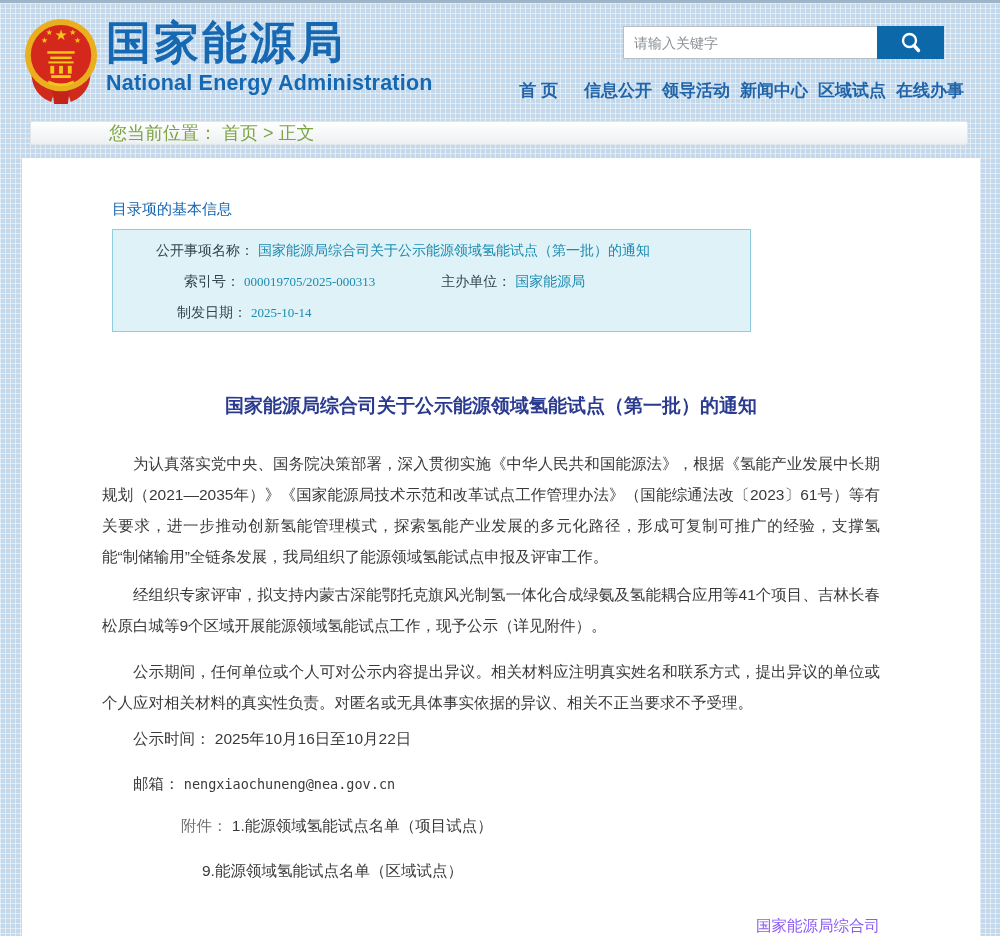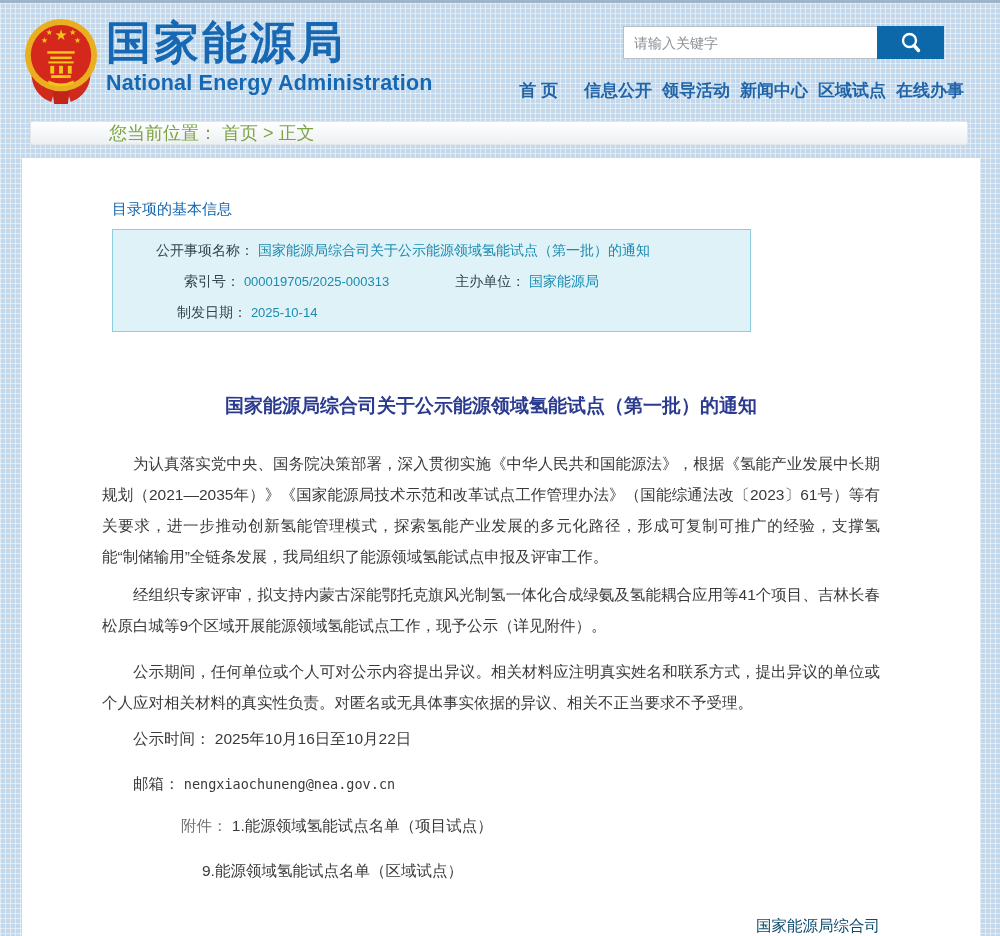--- a/index.html
+++ b/index.html
@@ -42,40 +42,40 @@
 
   .meta-title{position:absolute;left:90px;top:42px;font-size:15px;font-weight:normal;color:#1565ae;}
   .meta-box{position:absolute;left:90px;top:71px;width:639px;height:103px;box-sizing:border-box;
     background:#def2f8;border:1px solid #8ecddd;padding-top:5px;font-size:14px;}
   .meta-row{height:31px;line-height:31px;white-space:nowrap;}
   .meta-row.r1{padding-left:43px;}
   .meta-row.r2{padding-left:71px;display:flex;}
   .meta-row.r3{padding-left:64px;}
   .meta-label{color:#33424e;}
   .meta-value{color:#1b8bb0;}
-  .mono{font-family:Liberation Sans, sans-serif;font-size:13px;}
+  .mono{font-family:Liberation Serif, serif;font-size:13px;}
   .pair2{margin-left:66px;}
 
   .doc-title{position:absolute;left:80px;top:235px;width:778px;text-align:center;
     font-size:19px;font-weight:bold;color:#2a3a8f;font-family:"Liberation Serif",serif;}
 
   .para{position:absolute;left:80px;width:778px;font-size:15.5px;line-height:31px;
     color:#3a3a3a;text-align:justify;text-indent:2em;}
   .p1{top:274px;}
   .p2{top:405px;}
   .p3{top:482px;}
   .line-time{top:549px;}
   .line-email{top:594px;}
   .line-attach1{top:636px;}
   .line-attach2{top:681px;text-indent:0;padding-left:100px;box-sizing:border-box;}
   .attach-label{font-weight:normal;color:#737373;margin-left:48px;}
   .attach-item{cursor:pointer;color:#3a3a3a;}
   .email-value{font-family:"DejaVu Sans Mono",monospace;font-size:13.5px;}
   .signature{position:absolute;top:758px;left:80px;width:778px;text-align:right;
-    font-size:15.5px;color:#0c4a6e;}
+    font-size:15.5px;color:#8b5cf6;}
 </style>
 </head>
 <body>
 
 <div class="page">
 
   <div class="logo">
     <svg viewBox="0 0 80 94" width="78" height="94">
       <path d="M10 56 C8 74 18 86 30 90 L34 77 C22 74 14 66 10 56 Z" fill="#cf2a1c"></path>
       <path d="M70 56 C72 74 62 86 50 90 L46 77 C58 74 66 66 70 56 Z" fill="#cf2a1c"></path>

